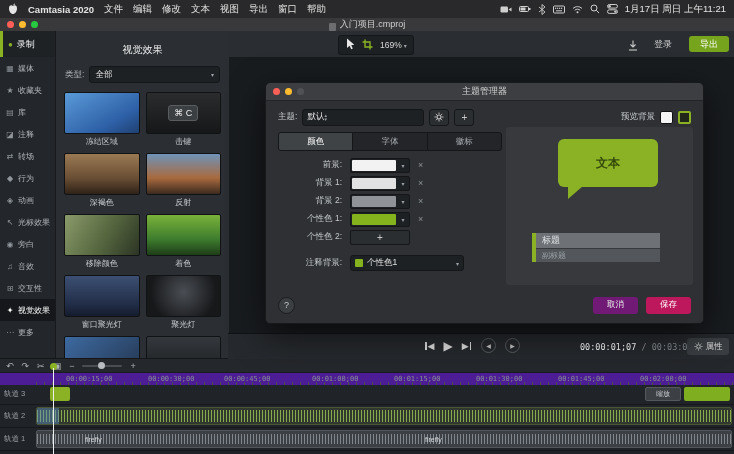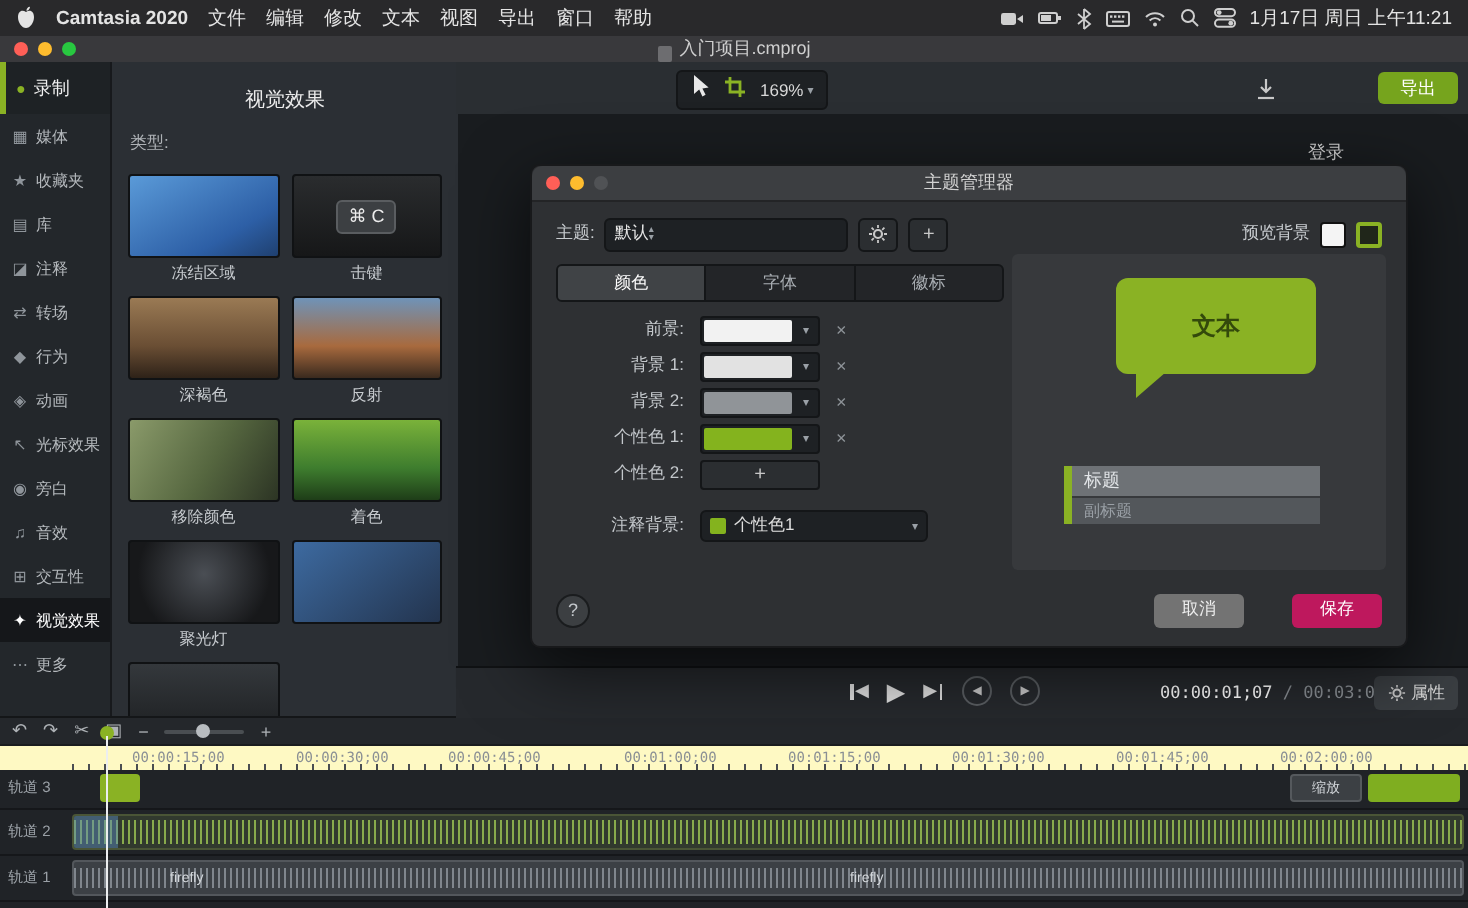--- a/index.html
+++ b/index.html
@@ -30,21 +30,21 @@
   .record-btn{position:absolute;left:0;top:31px;width:55px;height:26px;background:#1e2225;
               border-left:3px solid #8ab224;display:flex;align-items:center;gap:4px;
               padding-left:5px;box-sizing:border-box;font-size:9px;color:#f0f0f0;z-index:10;}
   .rec-dot{color:#8ab224;font-size:8px;}
   .canvas-toolbar{position:absolute;left:228px;top:31px;width:506px;height:26px;background:#2a2e32;z-index:10;}
   .tools-group{position:absolute;left:110px;top:4px;height:18px;display:flex;align-items:center;gap:7px;
                background:#1e2124;border:1px solid #141618;border-radius:3px;padding:0 6px;}
   .zoom-level{font-size:8.5px;color:#d8d8d8;display:flex;align-items:center;gap:2px;}
   .tiny-arrow{font-size:6px;color:#9aa0a6;}
   .download-btn{position:absolute;left:400px;top:6px;}
-  .login-btn{position:absolute;left:426px;top:7px;font-size:9px;color:#d0d0d0;margin-top:32px;}
+  .login-btn{position:absolute;left:426px;top:7px;font-size:9px;color:#d0d0d0;}
   .export-btn{position:absolute;right:5px;top:5px;width:40px;height:16px;background:#76a41d;border-radius:3px;
               color:#fff;font-size:9px;display:flex;align-items:center;justify-content:center;}
 
   
   .sidebar{position:absolute;left:0;top:57px;width:55px;height:301px;background:#23272b;z-index:9;
            display:flex;flex-direction:column;}
   .side-item{flex:0 0 22px;display:flex;align-items:center;gap:3px;padding-left:5px;
              font-size:8px;color:#b4b8bc;box-sizing:border-box;}
   .side-item .glyph{width:10px;text-align:center;font-size:8px;color:#8f959b;}
   .side-item.active{background:#15171a;color:#fff;}
@@ -128,21 +128,21 @@
   .t-bar{width:4px;background:#8ab224;}
   .t-col{flex:1;}
   .t-title{height:15px;background:#6e7276;color:#e2e5e8;font-size:9px;display:flex;align-items:center;padding-left:6px;}
   .t-sub{height:13px;background:#53575b;color:#9aa0a6;font-size:8px;display:flex;align-items:center;
          padding-left:6px;margin-top:1px;}
   .dlg-bottom{position:absolute;left:12px;right:12px;bottom:9px;height:18px;display:flex;align-items:center;}
   .help-btn{width:17px;height:17px;border-radius:50%;background:#3c3f42;border:1px solid #1a1c1e;
             color:#c4c8cc;font-size:9px;display:flex;align-items:center;justify-content:center;box-sizing:border-box;}
   .btn{height:17px;border-radius:3px;font-size:8.5px;display:flex;align-items:center;justify-content:center;
        padding:0 14px;box-sizing:border-box;}
-  .cancel-btn{background:#737373;color:#eee;margin-right:24px;}
+  .cancel-btn{background:#701a75;color:#eee;margin-right:8px;}
   .save-btn{background:#be185d;color:#fff;}
 
   
   .playbar{position:absolute;left:228px;top:333px;width:506px;height:25px;background:#26292d;
            border-top:1px solid #101214;z-index:9;}
   .pb-group{position:absolute;left:196px;top:4px;display:flex;align-items:center;gap:9px;color:#e0e0e0;}
   .pb-btn{display:flex;align-items:center;font-size:9px;}
   .stepbar{width:1.5px;height:8px;background:#e0e0e0;margin:0 1px;}
   .pb-play{font-size:12px;}
   .pb-round{width:15px;height:15px;border:1px solid #5a5e62;border-radius:50%;display:flex;align-items:center;
@@ -151,21 +151,21 @@
   .timecode .total{color:#8a8f94;}
   .props-btn{position:absolute;right:5px;top:4px;width:42px;height:17px;background:#3a3e42;border-radius:3px;
              color:#d8d8d8;font-size:8.5px;display:flex;align-items:center;justify-content:center;gap:3px;}
 
   
   .tl-toolbar{position:absolute;left:0;top:358px;width:734px;height:14px;background:#24272b;
               border-top:1px solid #141618;display:flex;align-items:center;padding:0 6px;gap:8px;
               box-sizing:border-box;color:#aeb2b6;font-size:9px;z-index:8;}
   .z-slider{width:40px;height:2px;background:#4a4e52;border-radius:1px;position:relative;}
   .z-knob{position:absolute;left:16px;top:-2.5px;width:7px;height:7px;border-radius:50%;background:#b8bcc0;}
-  .ruler{position:absolute;left:0;top:372px;width:734px;height:12px;background:#fef9c3;
+  .ruler{position:absolute;left:0;top:372px;width:734px;height:12px;background:#4c1d95;
          border-top:1px solid #1a1c1f;font-size:7px;color:#8a8f94;z-index:7;text-decoration:underline;}
   .ruler .rl{position:absolute;top:2px;}
   .ticks{position:absolute;left:36px;right:0;bottom:0;height:3px;
          background:repeating-linear-gradient(90deg,#4a4e52 0,#4a4e52 1px,transparent 1px,transparent 8px);}
   .tracks{position:absolute;left:0;top:384px;width:734px;height:70px;background:#202327;z-index:6;}
   .track{position:absolute;left:0;right:0;border-bottom:1px solid #15171a;}
   .track3{top:0;height:20px;} .track2{top:21px;height:22px;} .track1{top:44px;height:22px;}
   .track-name{position:absolute;left:4px;top:50%;transform:translateY(-50%);font-size:7.5px;color:#9aa0a6;}
   .clip-ann{position:absolute;left:50px;top:3px;width:20px;height:14px;background:#8ab224;border-radius:2px;}
   .clip-zoomlbl{position:absolute;left:645px;top:3px;width:36px;height:14px;background:#3c4044;
@@ -346,20 +346,24 @@
     <div class="side-item">
         <span class="glyph">⋯</span>
         <span>更多</span>
       </div>
   </div>
 
   <div class="media">
     <div class="media-title">视觉效果</div>
     <div class="type-row">
       <span>类型:</span>
+      <span class="type-select">
+        <span>全部</span>
+        <span class="tiny-arrow">▾</span>
+      </span>
     </div>
     <div class="grid">
       <div>
           <div class="thumb t-freeze"></div>
           <div class="cell-label">冻结区域</div>
         </div>
       <div>
           <div class="thumb t-key">
             <span class="keycap">⌘ C</span>
           </div>
@@ -373,20 +377,24 @@
           <div class="thumb t-reflect"></div>
           <div class="cell-label">反射</div>
         </div>
       <div>
           <div class="thumb t-remove"></div>
           <div class="cell-label">移除颜色</div>
         </div>
       <div>
           <div class="thumb t-tint"></div>
           <div class="cell-label">着色</div>
+        </div>
+      <div>
+          <div class="thumb t-window"></div>
+          <div class="cell-label">窗口聚光灯</div>
         </div>
       <div>
           <div class="thumb t-spot"></div>
           <div class="cell-label">聚光灯</div>
         </div>
       <div>
           <div class="thumb t-p1"></div>
         </div>
       <div>
           <div class="thumb t-p2"></div>

